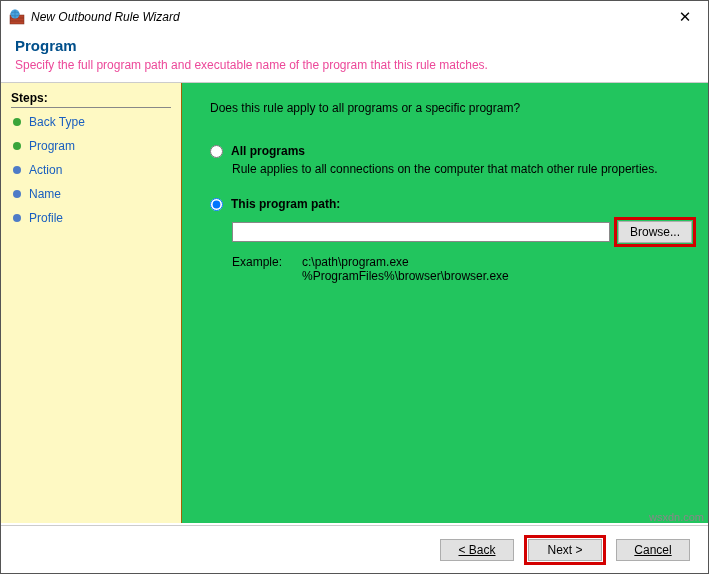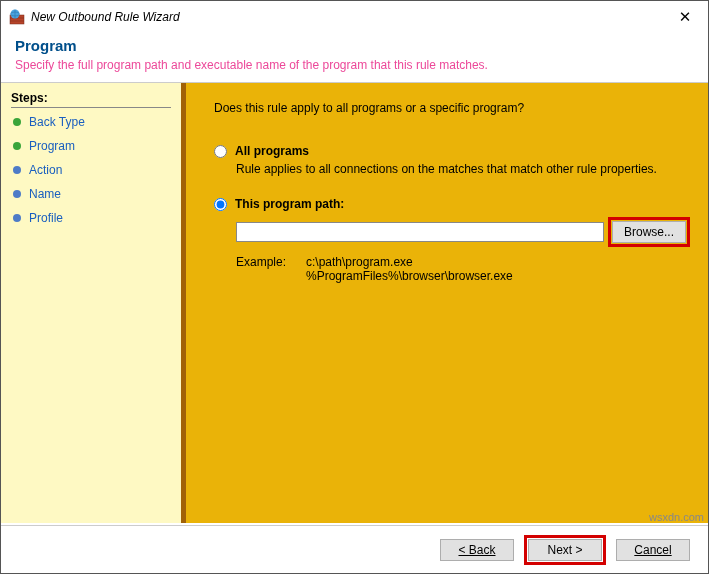--- a/index.html
+++ b/index.html
@@ -80,23 +80,23 @@
       border-radius: 50%;
       margin-right: 8px;
       flex-shrink: 0;
     }
     .bullet-green { background: #3aa53a; }
     .bullet-blue { background: #4e7cc7; }
     .step a { color: #1a5fbf; text-decoration: none; }
     .step.current a { color: #1a5fbf; }
     .content {
       flex: 1;
-      padding: 18px 18px 10px 28px;
-      border-left: 5px solid #a16207;
-      background: #eab308;
+      padding: 18px 12px 10px 28px;
+      border-left: 1px solid #a16207;
+      background: #22c55e;
     }
     .question {
       font-size: 12px;
       margin-bottom: 28px;
     }
     .option-row {
       display: flex;
       align-items: flex-end;
       margin-bottom: 4px;
     }
@@ -226,21 +226,21 @@
     </div>
   </div>
 
   <div class="content">
     <div class="question">Does this rule apply to all programs or a specific program?</div>
 
     <div class="option-row">
       <input type="radio" name="prog" style="">
       <span class="option-label">All programs</span>
     </div>
-    <div class="option-desc">Rule applies to all connections on the matches that match other rule properties.</div>
+    <div class="option-desc">Rule applies to all connections on the computer that match other rule properties.</div>
 
     <div class="option-row">
       <input type="radio" name="prog" checked="" style="">
       <span class="option-label">This program path:</span>
     </div>
     <div class="path-row">
       <input class="path-input" type="text" value="" style="">
       <span class="browse-wrap">
         <button class="btn">Browse...</button>
       </span>

